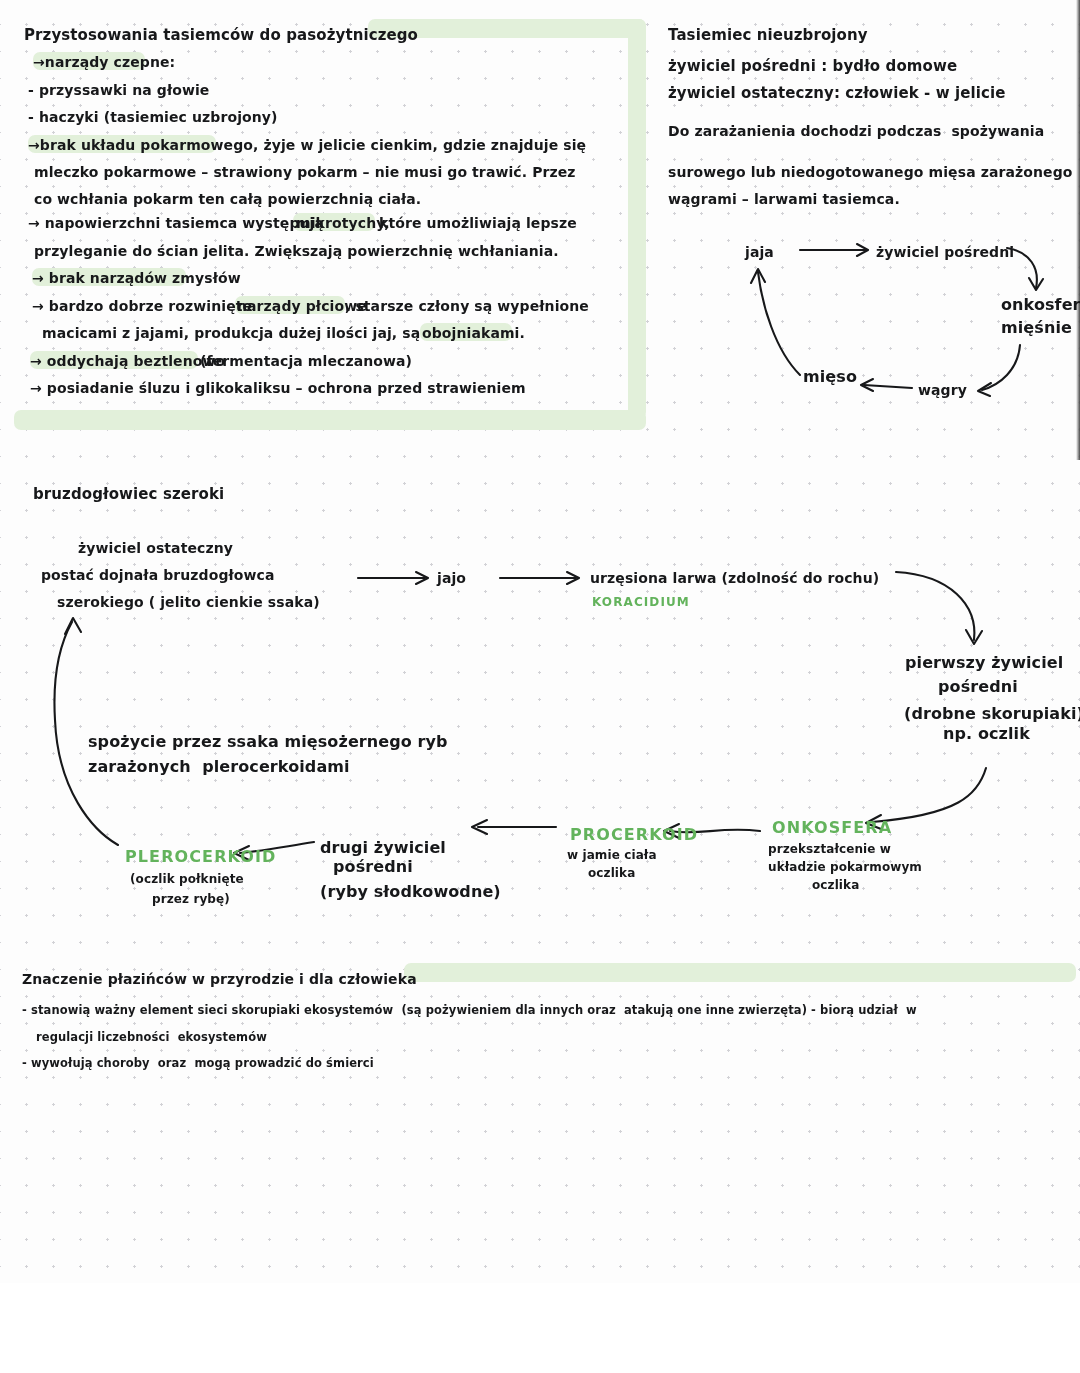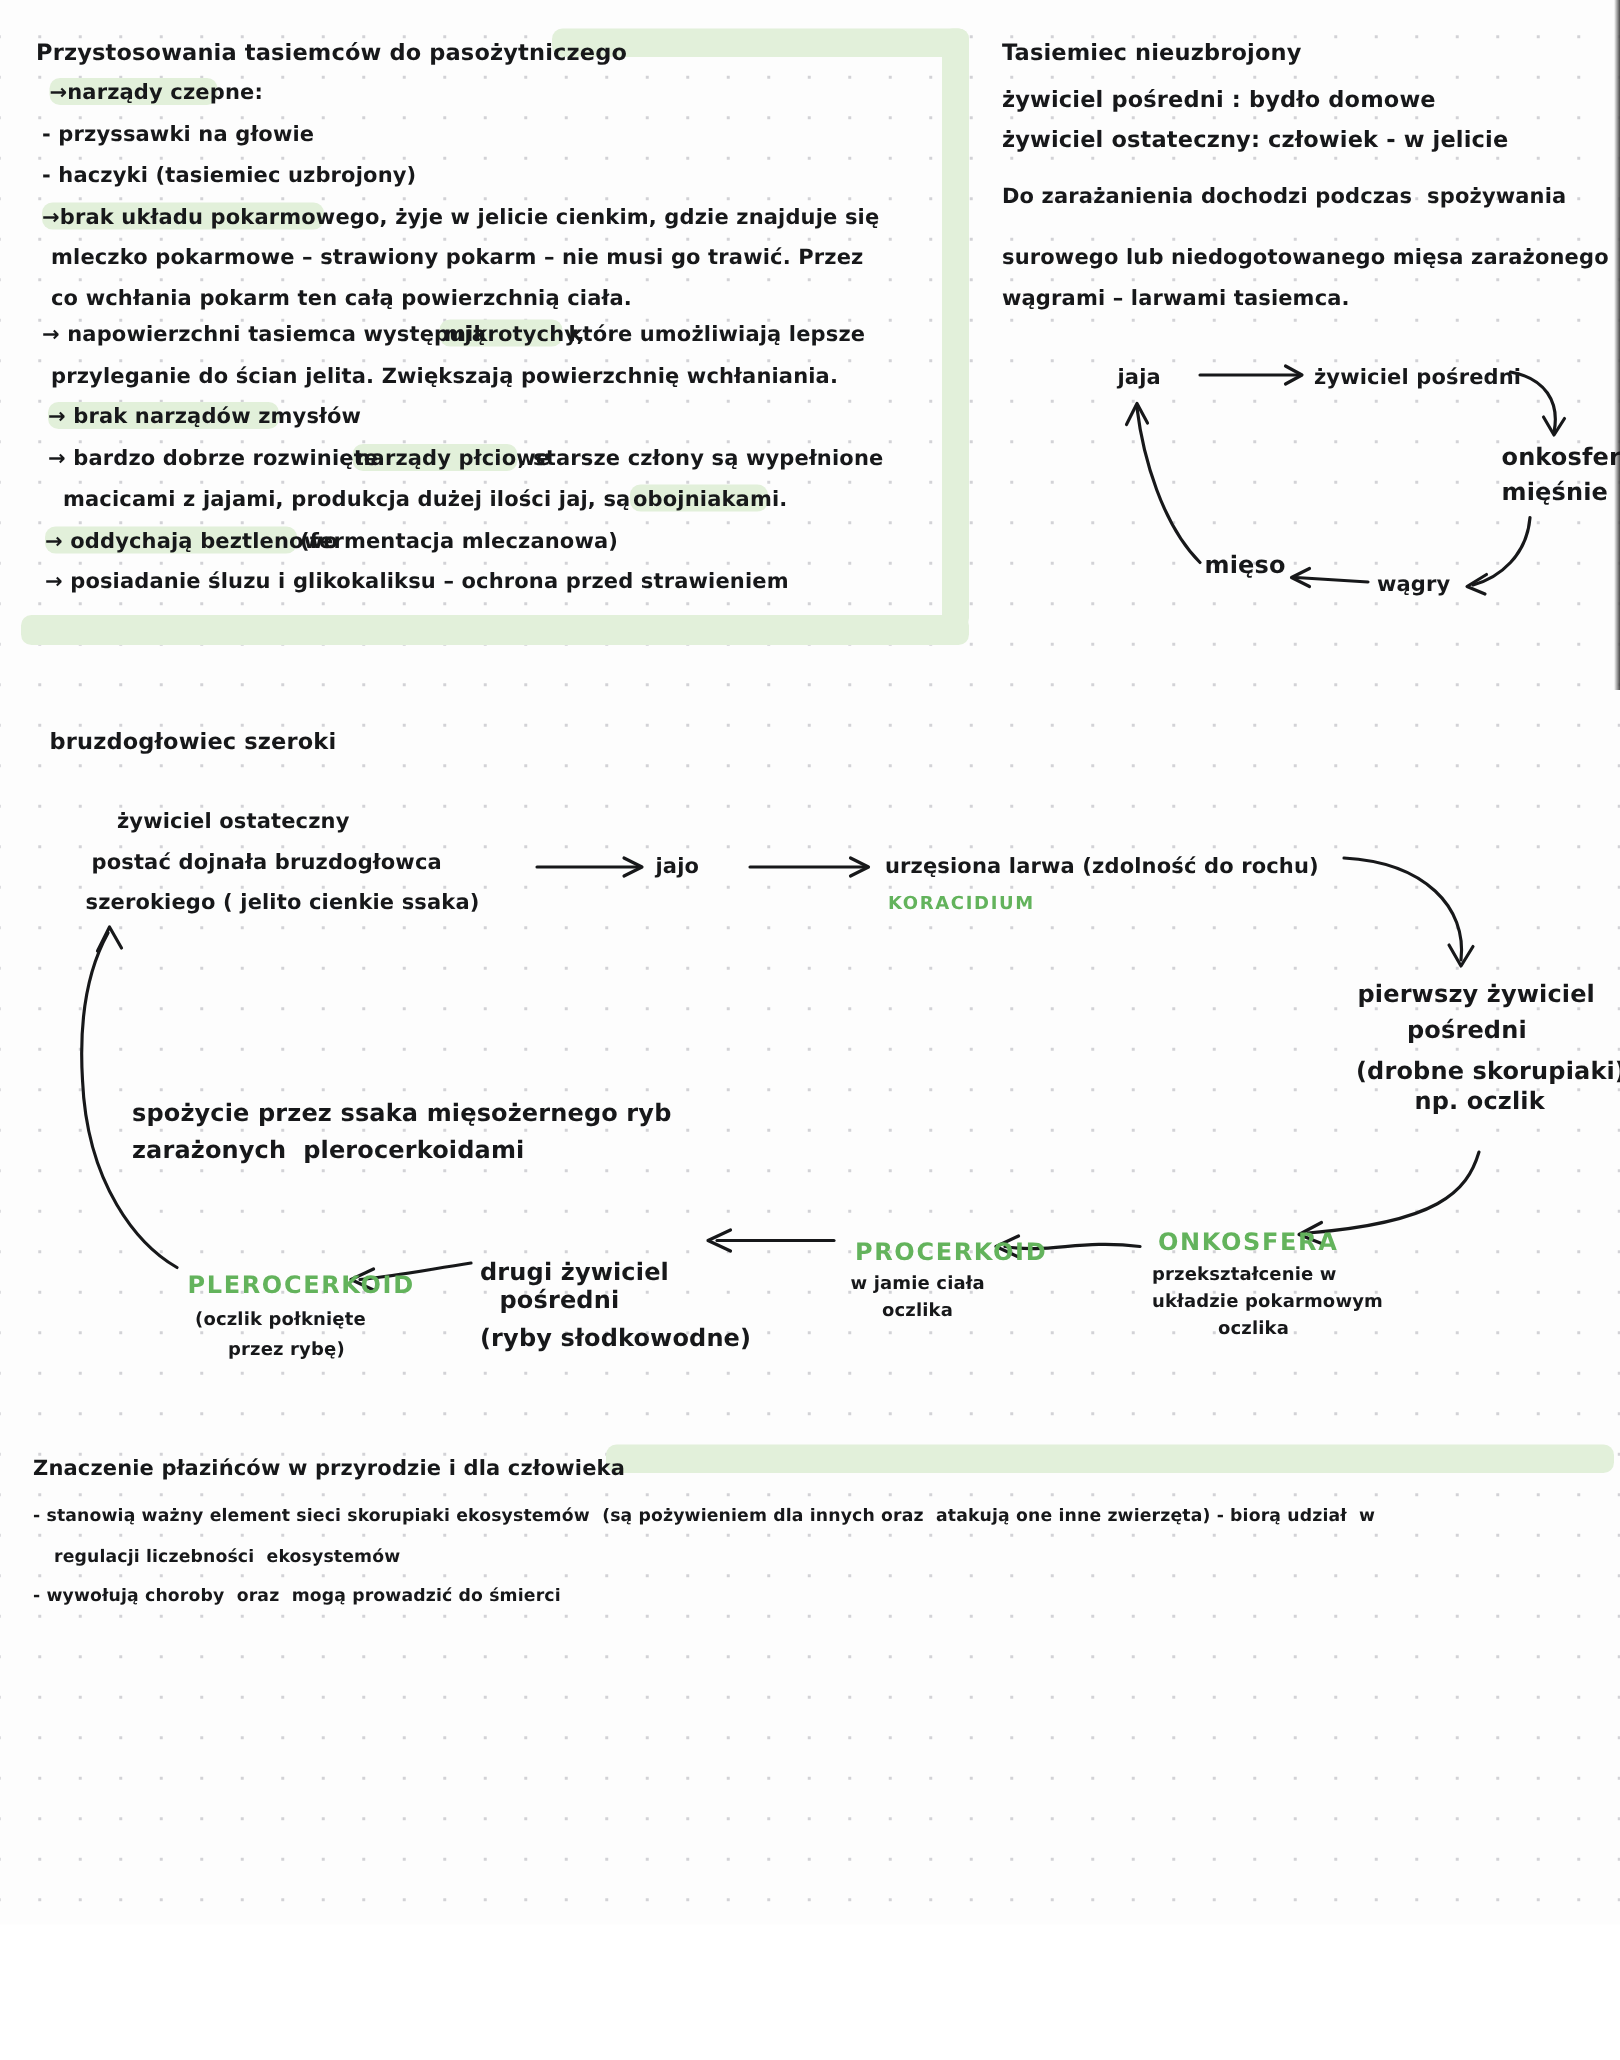--- a/index.html
+++ b/index.html
@@ -105,21 +105,21 @@
   <div class="txt hw sz14" style="left:745px;top:244px;">jaja</div>
   <div class="txt hw sz14" style="left:876px;top:244px;">żywiciel pośredni</div>
   <div class="txt hw sz13" style="left:1001px;top:295px;">onkosfery-</div>
   <div class="txt hw sz13" style="left:1001px;top:318px;">mięśnie</div>
   <div class="txt hw sz14" style="left:918px;top:382px;">wągry</div>
   <div class="txt hw sz13" style="left:803px;top:367px;">mięso</div>
 
   <div class="txt hw sz15" style="left:33px;top:485px;">bruzdogłowiec szeroki</div>
 
   <div class="txt hw sz14" style="left:78px;top:540px;">żywiciel ostateczny</div>
-  <div class="txt hw sz14" style="left:61px;top:567px;">postać dojnała bruzdogłowca</div>
+  <div class="txt hw sz14" style="left:41px;top:567px;">postać dojnała bruzdogłowca</div>
   <div class="txt hw sz14" style="left:57px;top:594px;">szerokiego ( jelito cienkie ssaka)</div>
 
   <div class="txt hw sz14" style="left:437px;top:570px;">jajo</div>
   <div class="txt hw sz14" style="left:590px;top:570px;">urzęsiona larwa (zdolność do rochu)</div>
   <div class="txt hw sz12 greenbold" style="left:592px;top:595px;">KORACIDIUM</div>
 
   <div class="txt hw sz13" style="left:905px;top:653px;">pierwszy żywiciel</div>
   <div class="txt hw sz13" style="left:938px;top:677px;">pośredni</div>
   <div class="txt hw sz13" style="left:904px;top:704px;">(drobne skorupiaki)</div>
   <div class="txt hw sz13" style="left:943px;top:724px;">np. oczlik</div>

